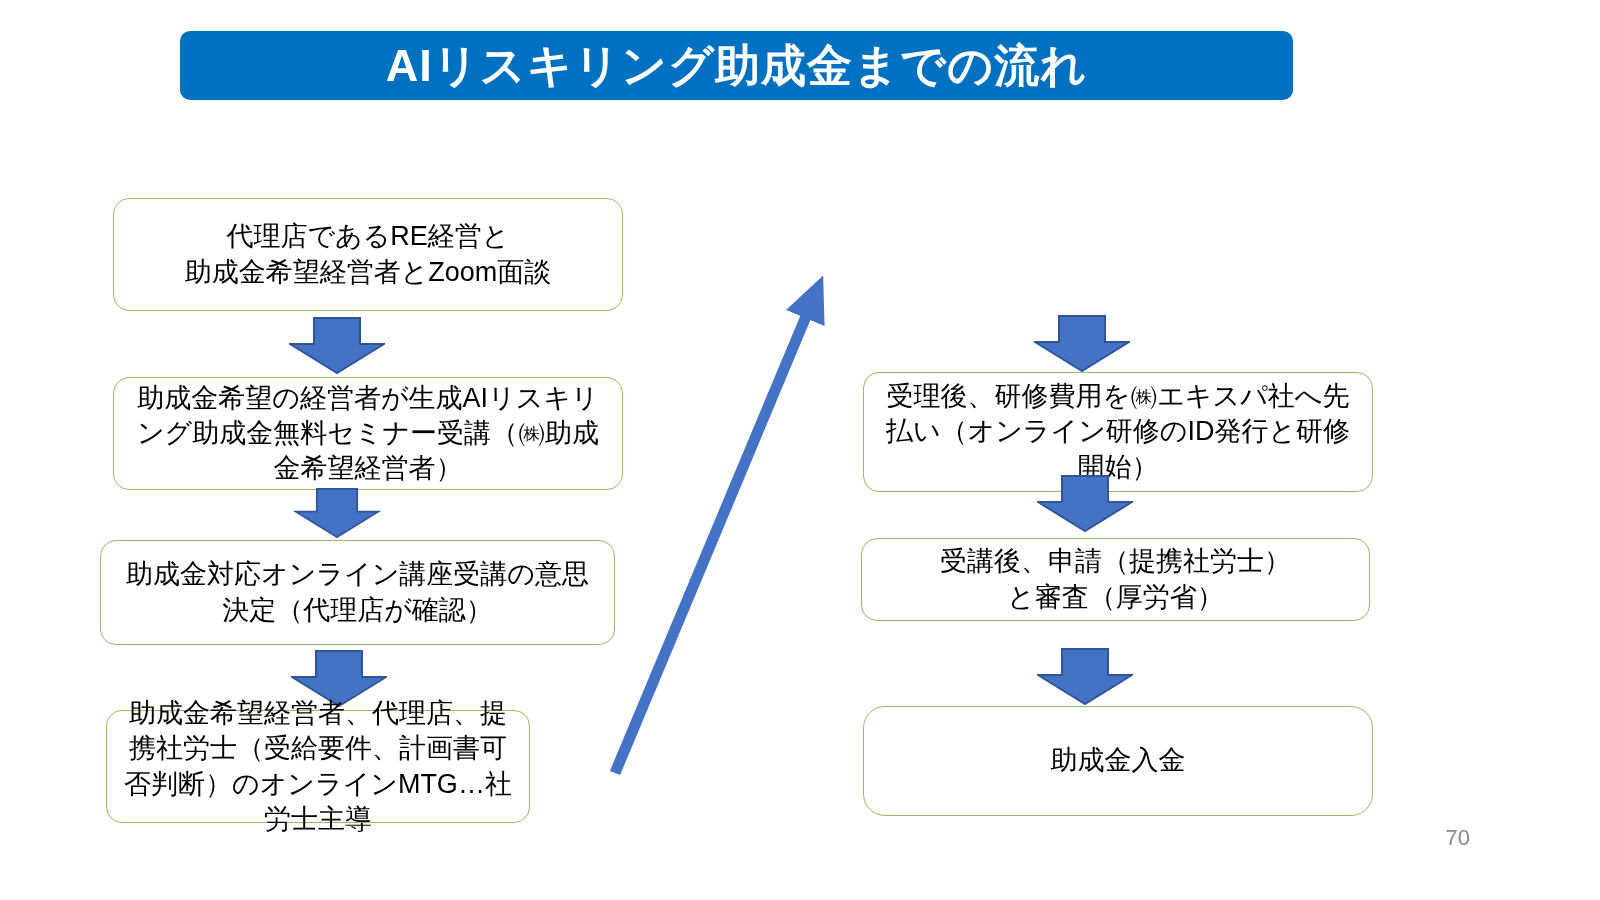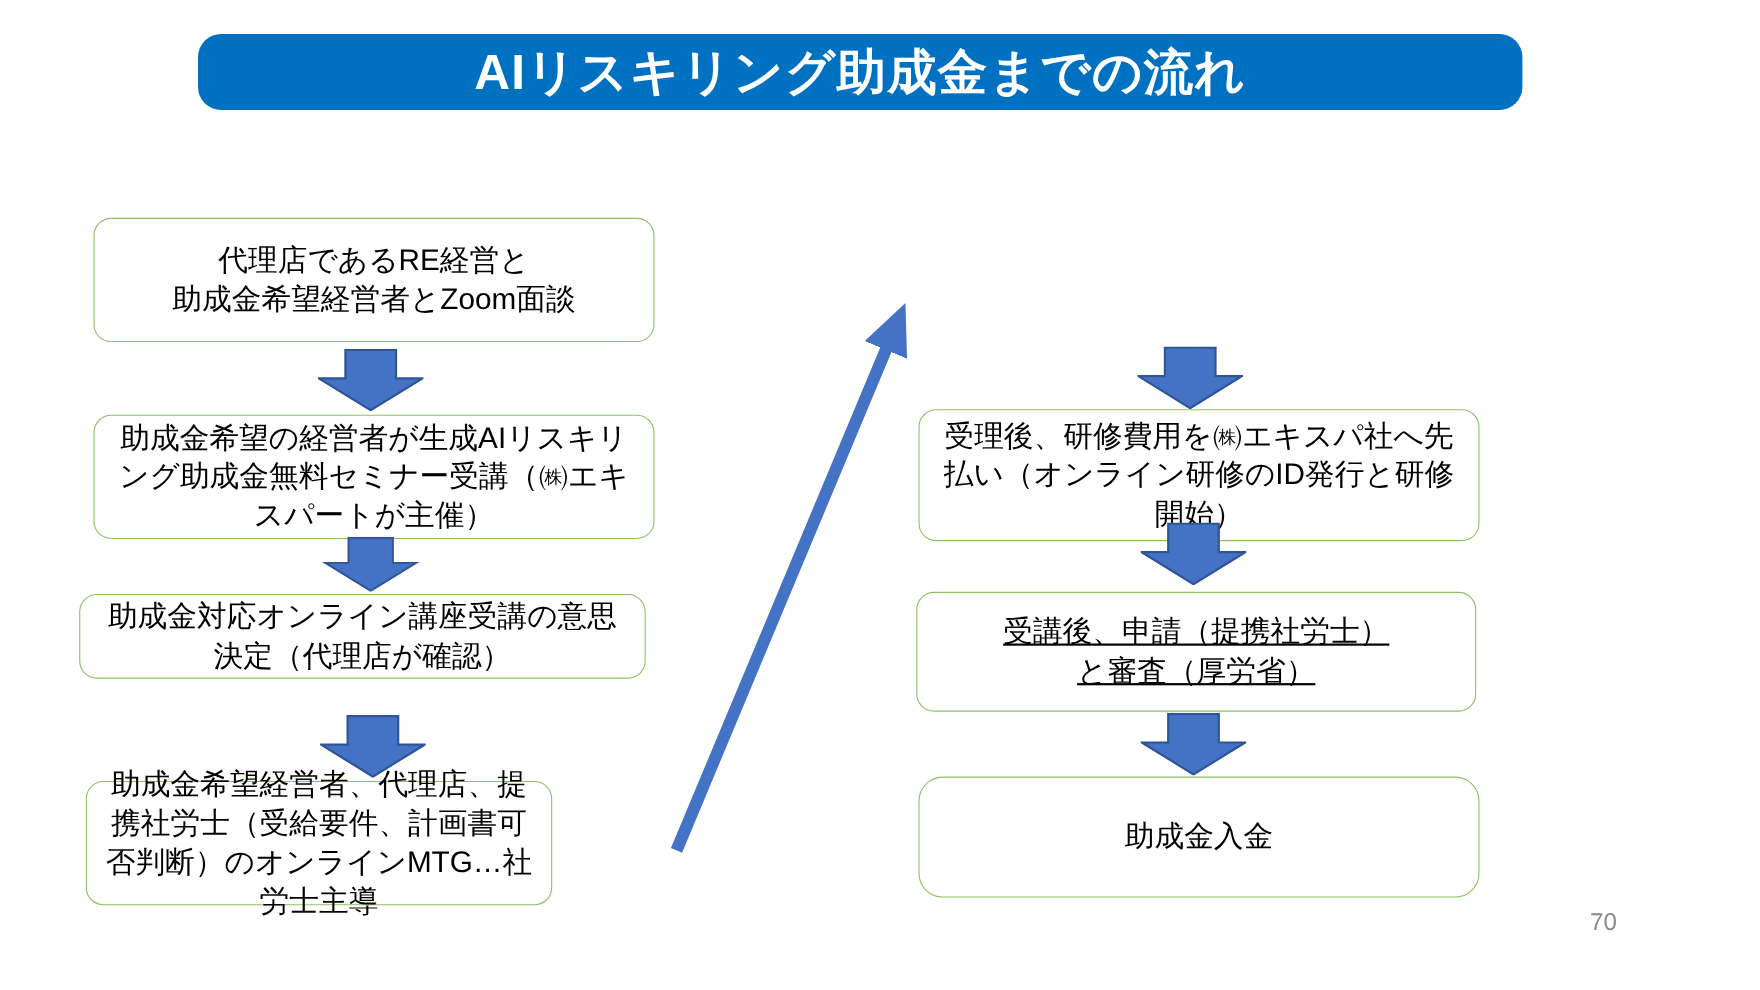--- a/index.html
+++ b/index.html
@@ -12,24 +12,24 @@
     position: relative;
     width: 1600px;
     height: 900px;
     background: #ffffff;
     overflow: hidden;
   }
   .title-banner {
     position: absolute;
     left: 180px;
     top: 31px;
-    width: 1204px;
+    width: 1113px;
     height: 69px;
     background: var(--title-bg, #0070C0);
-    border-radius: 21px;
+    border-radius: 10px;
     display: flex;
     align-items: center;
     justify-content: center;
   }
   .title-banner .title-text {
     color: var(--title-text, #ffffff);
     font-size: 45px;
     font-weight: bold;
     letter-spacing: 1px;
     white-space: nowrap;
@@ -37,20 +37,21 @@
   .step-box {
     position: absolute;
     box-sizing: border-box;
     border: 1.5px solid var(--box-border, #8FC163);
     border-radius: 16px;
     background: #ffffff;
     display: flex;
     align-items: center;
     justify-content: center;
     padding: 4px 12px;
+    margin-left: 28px;
   }
   .step-box .box-text {
     color: var(--box-text, #000000);
     font-size: 27px;
     line-height: 1.3;
     text-align: center;
     white-space: pre-line;
     overflow-wrap: anywhere;
     word-break: break-all;
   }
@@ -102,28 +103,28 @@
   <div class="step-box" style="left:85px; top:198px; width:510px; height:113px;">
     <span class="box-text">代理店であるRE経営と
 助成金希望経営者とZoom面談</span>
   </div>
 
   <svg class="down-arrow" style="left:289px; top:317px;" viewBox="0 0 96 57">
     <polygon points="25,1 71,1 71,27 95,27 48,56 1,27 25,27"></polygon>
   </svg>
 
   <div class="step-box" style="left:85px; top:377px; width:510px; height:113px;">
-    <span class="box-text">助成金希望の経営者が生成AIリスキリング助成金無料セミナー受講（㈱エキスパートが主催）</span>
+    <span class="box-text">助成金希望の経営者が生成AIリスキリング助成金無料セミナー受講（㈱助成金希望経営者）</span>
   </div>
 
   <svg class="down-arrow" style="left:289px; top:488px; height:50px;" viewBox="0 0 96 57">
     <polygon points="25,1 71,1 71,27 95,27 48,56 1,27 25,27"></polygon>
   </svg>
 
-  <div class="step-box" style="left:72px; top:540px; width:515px; height:77px;">
+  <div class="step-box" style="left:72px; top:540px; width:515px; height:105px;">
     <span class="box-text">助成金対応オンライン講座受講の意思決定（代理店が確認）</span>
   </div>
 
   <svg class="down-arrow" style="left:291px; top:650px;" viewBox="0 0 96 57">
     <polygon points="25,1 71,1 71,27 95,27 48,56 1,27 25,27"></polygon>
   </svg>
 
   <div class="step-box" style="left:78px; top:710px; width:424px; height:113px;">
     <span class="box-text">助成金希望経営者、代理店、提携社労士（受給要件、計画書可否判断）のオンラインMTG…社労士主導</span>
   </div>
@@ -134,21 +135,21 @@
   </svg>
 
   <div class="step-box" style="left:835px; top:372px; width:510px; height:120px;">
     <span class="box-text">受理後、研修費用を㈱エキスパ社へ先払い（オンライン研修のID発行と研修開始）</span>
   </div>
 
   <svg class="down-arrow" style="left:1037px; top:475px;" viewBox="0 0 96 57">
     <polygon points="25,1 71,1 71,27 95,27 48,56 1,27 25,27"></polygon>
   </svg>
 
-  <div class="step-box" style="left:833px; top:538px; width:509px; height:109px;text-decoration:underline;">
+  <div class="step-box" style="left:833px; top:538px; width:509px; height:83px;">
     <span class="box-text">受講後、申請（提携社労士）
 と審査（厚労省）</span>
   </div>
 
   <svg class="down-arrow" style="left:1037px; top:648px;" viewBox="0 0 96 57">
     <polygon points="25,1 71,1 71,27 95,27 48,56 1,27 25,27"></polygon>
   </svg>
 
   <div class="step-box" style="left:835px; top:706px; width:510px; height:110px;border-radius:22px;">
     <span class="box-text">助成金入金</span>

